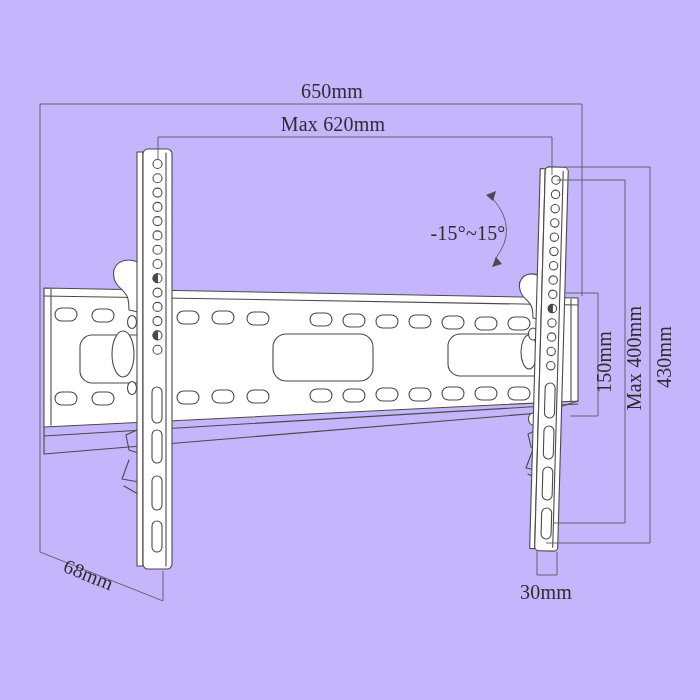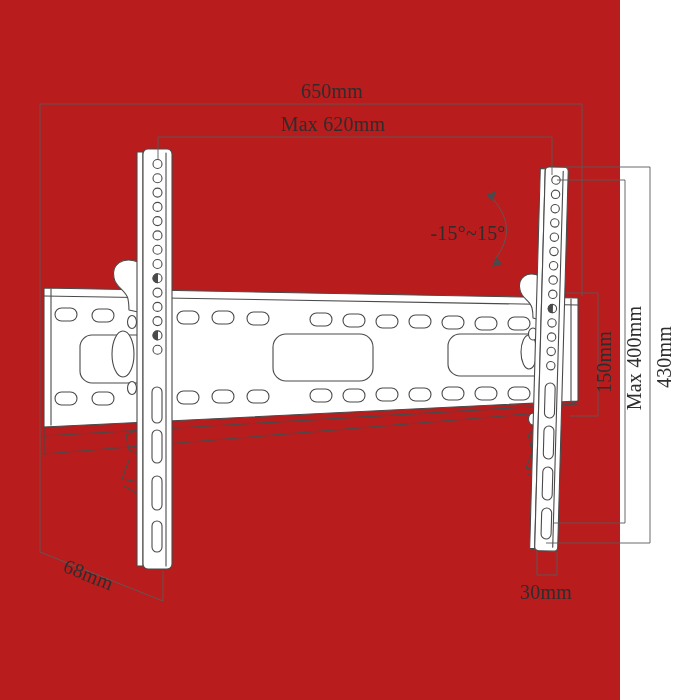--- a/index.html
+++ b/index.html
@@ -1,17 +1,17 @@
 <!DOCTYPE html>
 <html><head>
 <meta charset="utf-8">
 <style>
   html,body{margin:0;padding:0;background:#ffffff;}
   .stage{
-    width:620px;height:700px;position:relative;background:#b91c1c;
+    width:700px;height:700px;position:relative;background:#c4b5fd;
     font-family:"Liberation Serif","DejaVu Serif",serif;
   }
   svg{display:block;}
   .draw{stroke:#4a4a4a;stroke-width:1.1;fill:none;stroke-linejoin:round;stroke-linecap:round;}
   .draw-f{stroke:#4a4a4a;stroke-width:1.1;fill:#ffffff;stroke-linejoin:round;}
   .dim{stroke:#5a5a5a;stroke-width:0.9;fill:none;stroke-linecap:butt;}
   .dimtext{fill:#2d2d2d;font-size:20px;letter-spacing:0.2px;}
   .halfhole{fill:#4a4a4a;stroke:#4a4a4a;stroke-width:1;}
   .arrowhead{fill:#4a4a4a;stroke:none;}
 </style>

